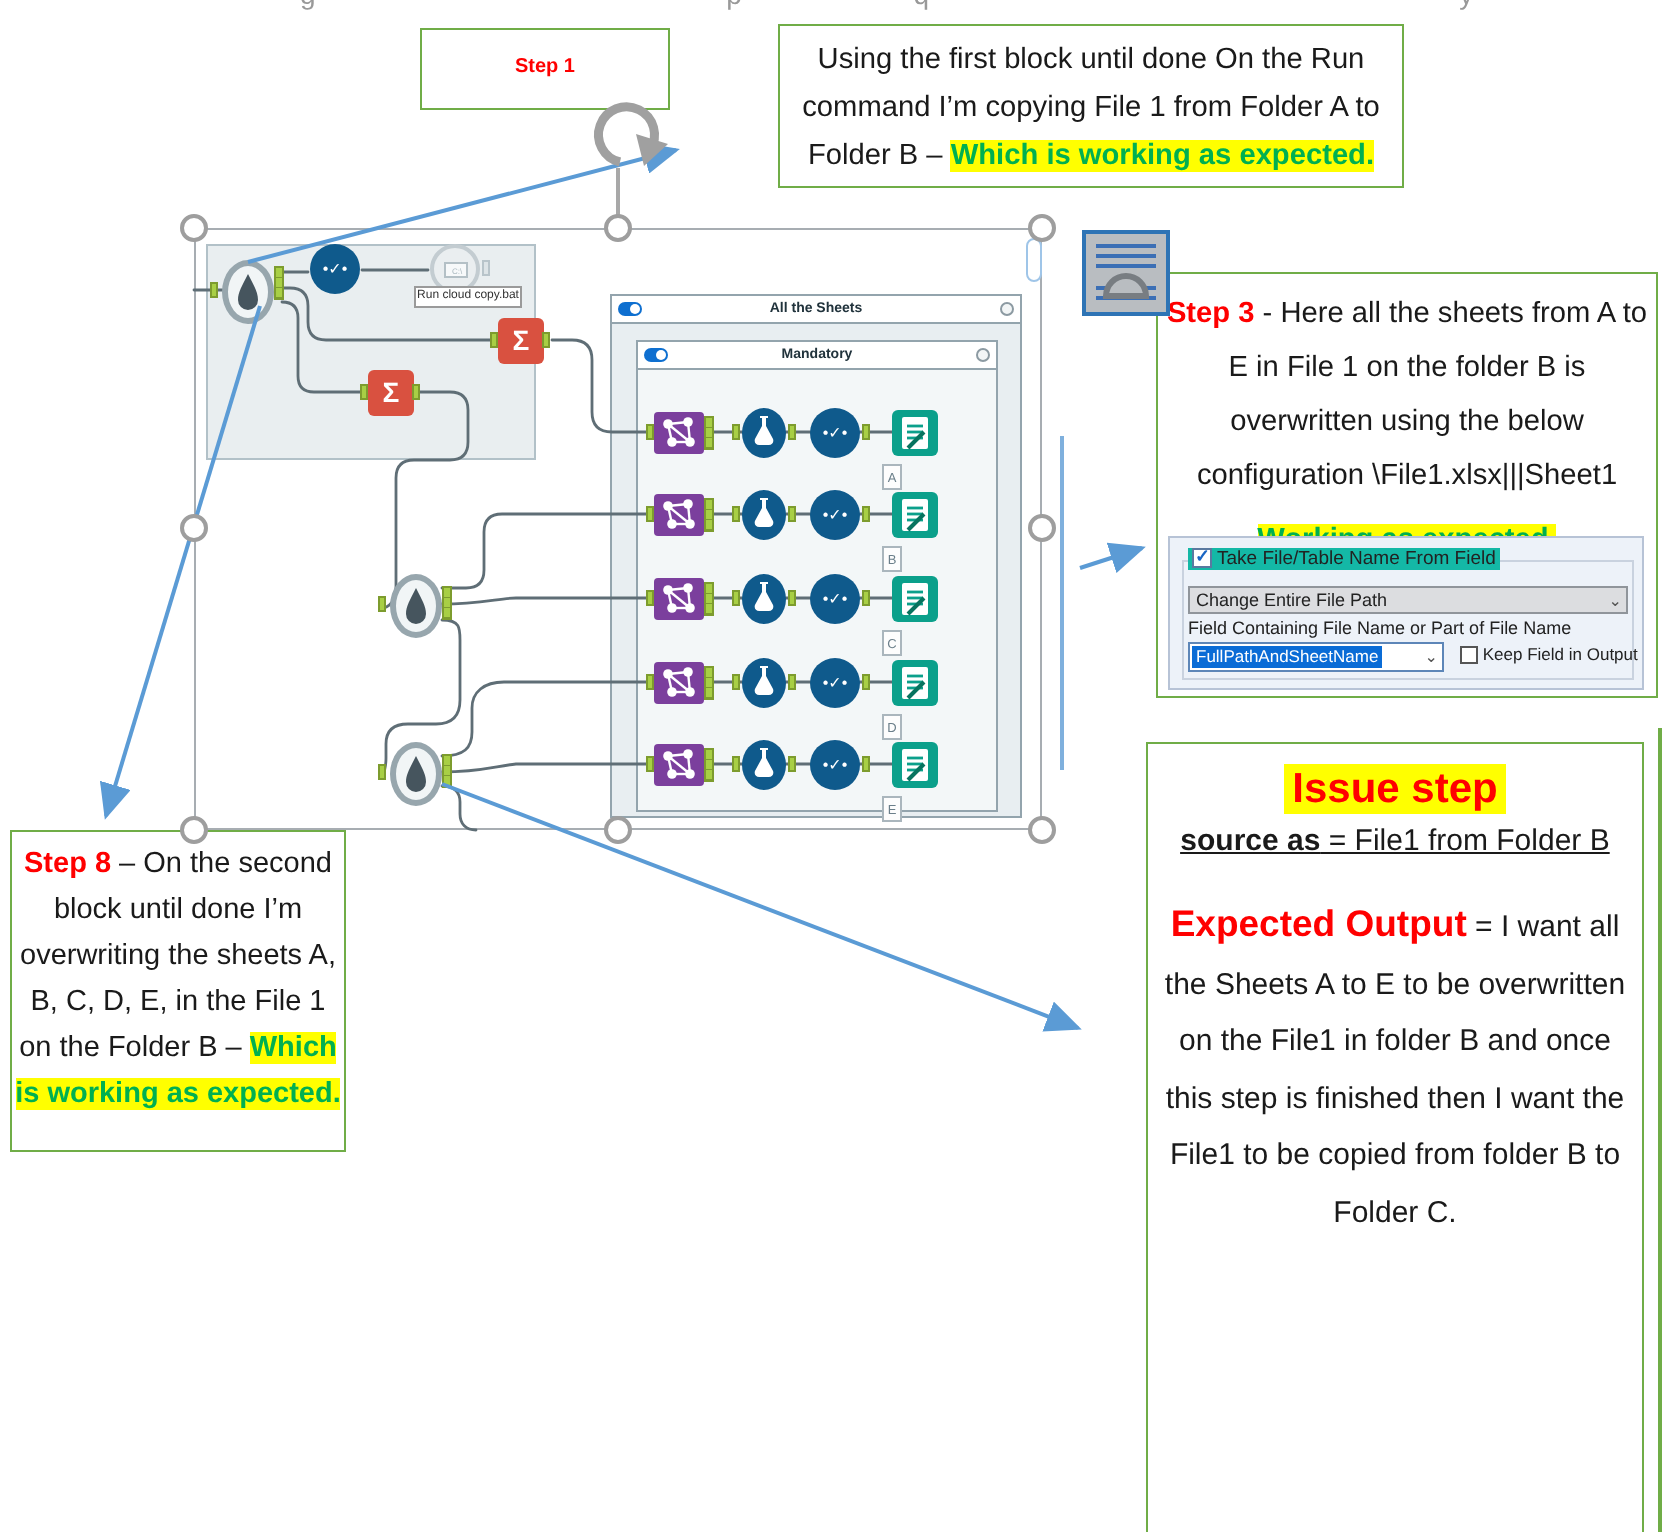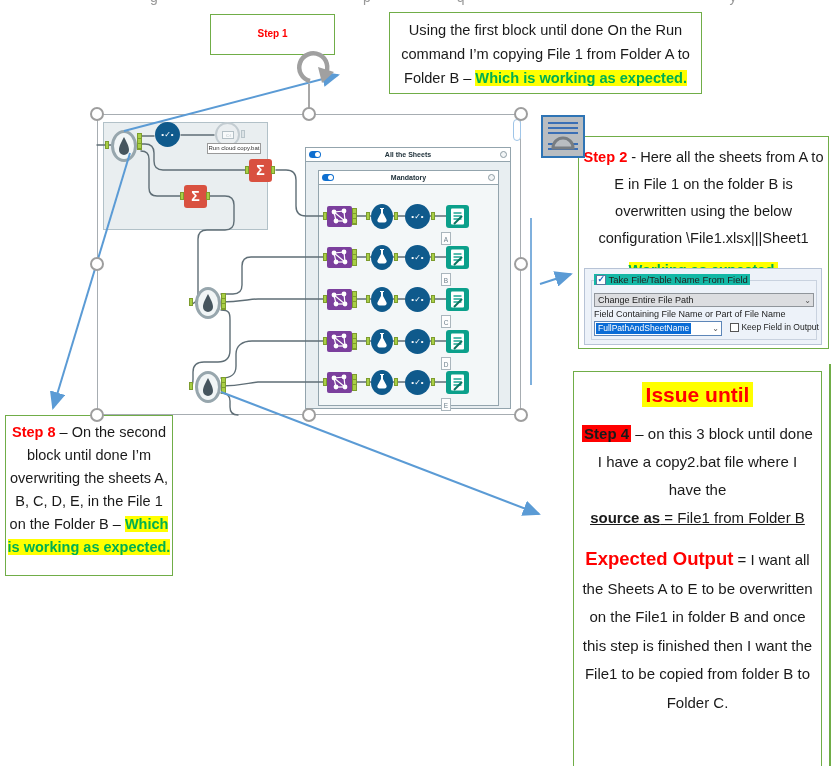--- a/index.html
+++ b/index.html
@@ -371,21 +371,21 @@
       <line x1="5" y1="11" x2="35" y2="11"></line>
       <line x1="5" y1="16" x2="35" y2="16"></line>
       <line x1="5" y1="27" x2="35" y2="27"></line>
       <line x1="5" y1="32" x2="35" y2="32"></line>
     </g>
     <path d="M10,31 A10,10 0 0 1 30,31 Z" fill="#b9bdc1" stroke="#787d82" stroke-width="3"></path>
   </svg>
 </div>
 
 <div class="gbox" style="left:578px;top:136px;width:251px;height:213px;font-size:14.6px;line-height:27px;padding-top:7px;">
-  <span class="red-b">Step 2</span><span> - Here all the sheets from A to E in File 1 on the folder B is overwritten using the below configuration \File1.xlsx|||Sheet1</span>
+  <span class="red-b">Step 3</span><span> - Here all the sheets from A to E in File 1 on the folder B is overwritten using the below configuration \File1.xlsx|||Sheet1</span>
   <div style="margin-top:5px;"><span class="hl">Working as expected.</span></div>
 </div>
 <div class="cfg">
   <div class="groupbox"></div>
   <div class="cfg-row" style="top:5px;background:#14b8a6;padding:0 2px;">
     <span class="cbx checked"></span>
     <span style="font-size:9.5px;">Take File/Table Name From Field</span>
   </div>
   <div class="dd1">
     <span>Change Entire File Path</span><span class="chev">⌄</span>
@@ -394,22 +394,21 @@
   <div class="dd2">
     <span class="seltxt">FullPathAndSheetName</span><span class="chev">⌄</span>
   </div>
   <div class="keep">
     <span class="cbx plain" style="width:9px;height:9px;"></span>
     <span>Keep Field in Output</span>
   </div>
 </div>
 
 <div class="gbox" style="left:573px;top:371px;width:249px;height:400px;border-bottom:none;padding:0 6px;box-sizing:border-box;">
-  <div style="margin-top:11px;"><span style="background:#ffff00;color:#ff0000;font-weight:bold;font-size:21px;padding:1px 4px;">Issue until</span></div>
-  <p class="p15" style="margin-top:13px;"><span class="step4hl">Step 4</span><span> – on this 3 block until done I have a copy2.bat file where I have the</span></p>
+  <div style="margin-top:11px;"><span style="background:#ffff00;color:#ff0000;font-weight:bold;font-size:21px;padding:1px 4px;">Issue step</span></div>
   <p class="p15" style="text-decoration:underline;"><span class="u-b">source as</span><span> = File1 from Folder B</span></p>
   <p class="p15" style="margin-top:13px;line-height:28.5px;"><span class="exp">Expected Output</span><span> = I want all the Sheets A to E to be overwritten on the File1 in folder B and once this step is finished then I want the File1 to be copied from folder B to Folder C.</span></p>
 </div>
 
 <div class="abs" style="left:829px;top:364px;width:2px;height:402px;background:#70ad47;"></div>
 
 <div class="gbox" style="left:5px;top:415px;width:168px;height:161px;font-size:14.5px;line-height:23px;padding-top:5px;">
   <span class="red-b">Step 8</span><span> – On the second block until done I’m overwriting the sheets A, B, C, D, E, in the File 1 on the Folder B – </span><span class="hl">Which is working as expected.</span>
 </div>
 

